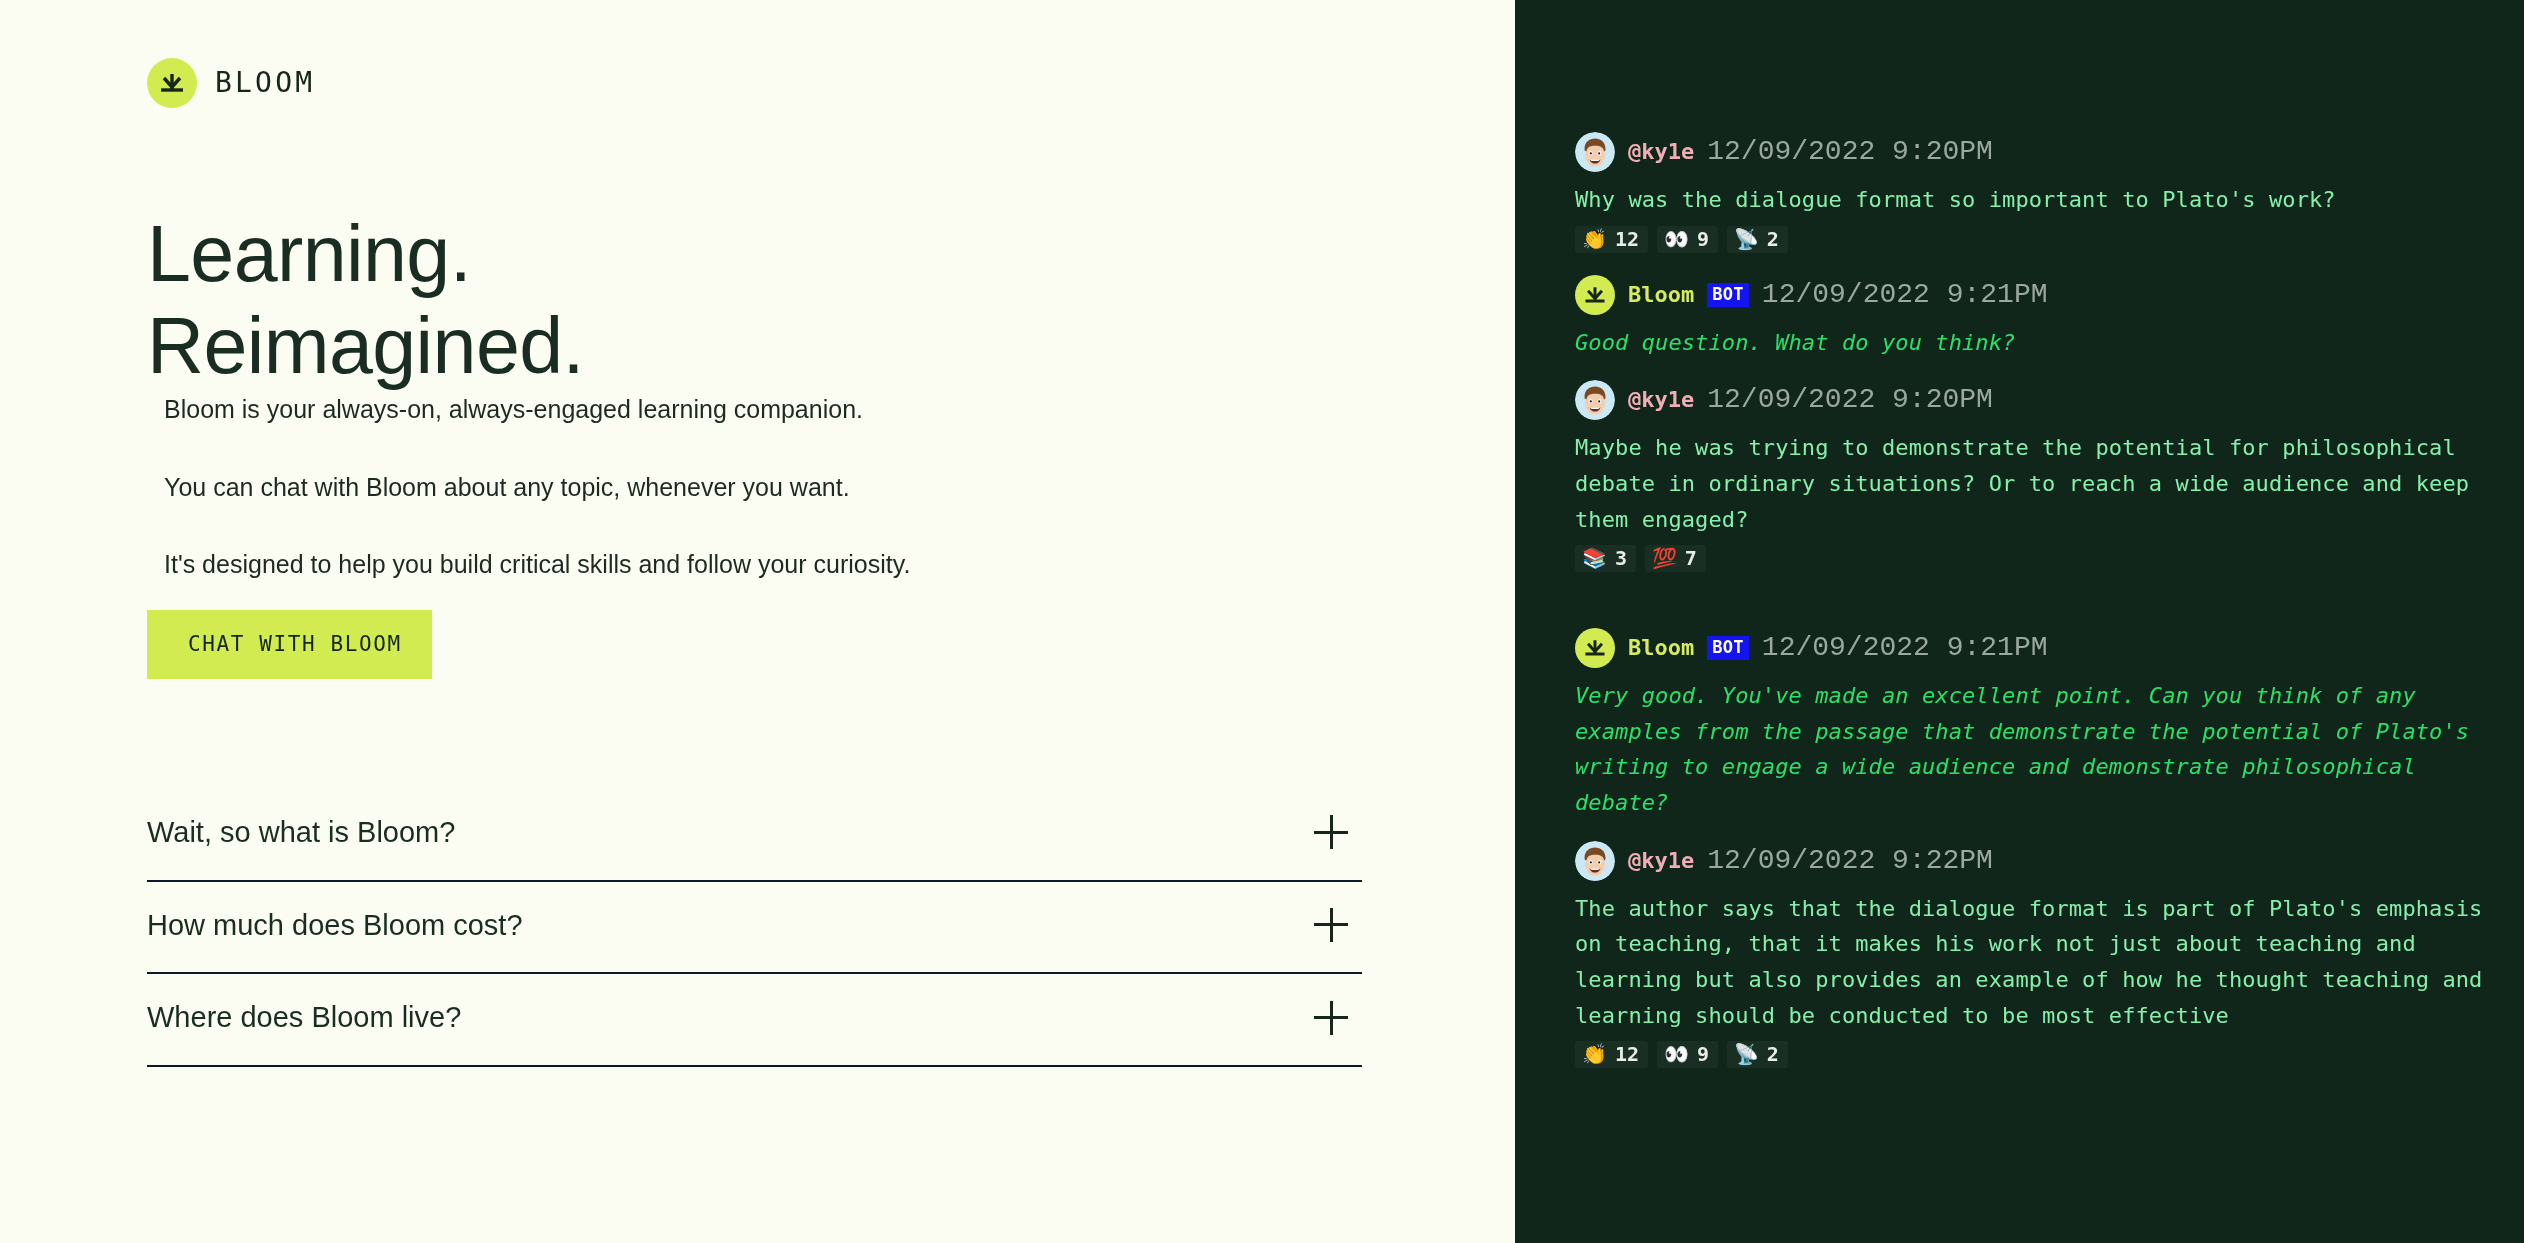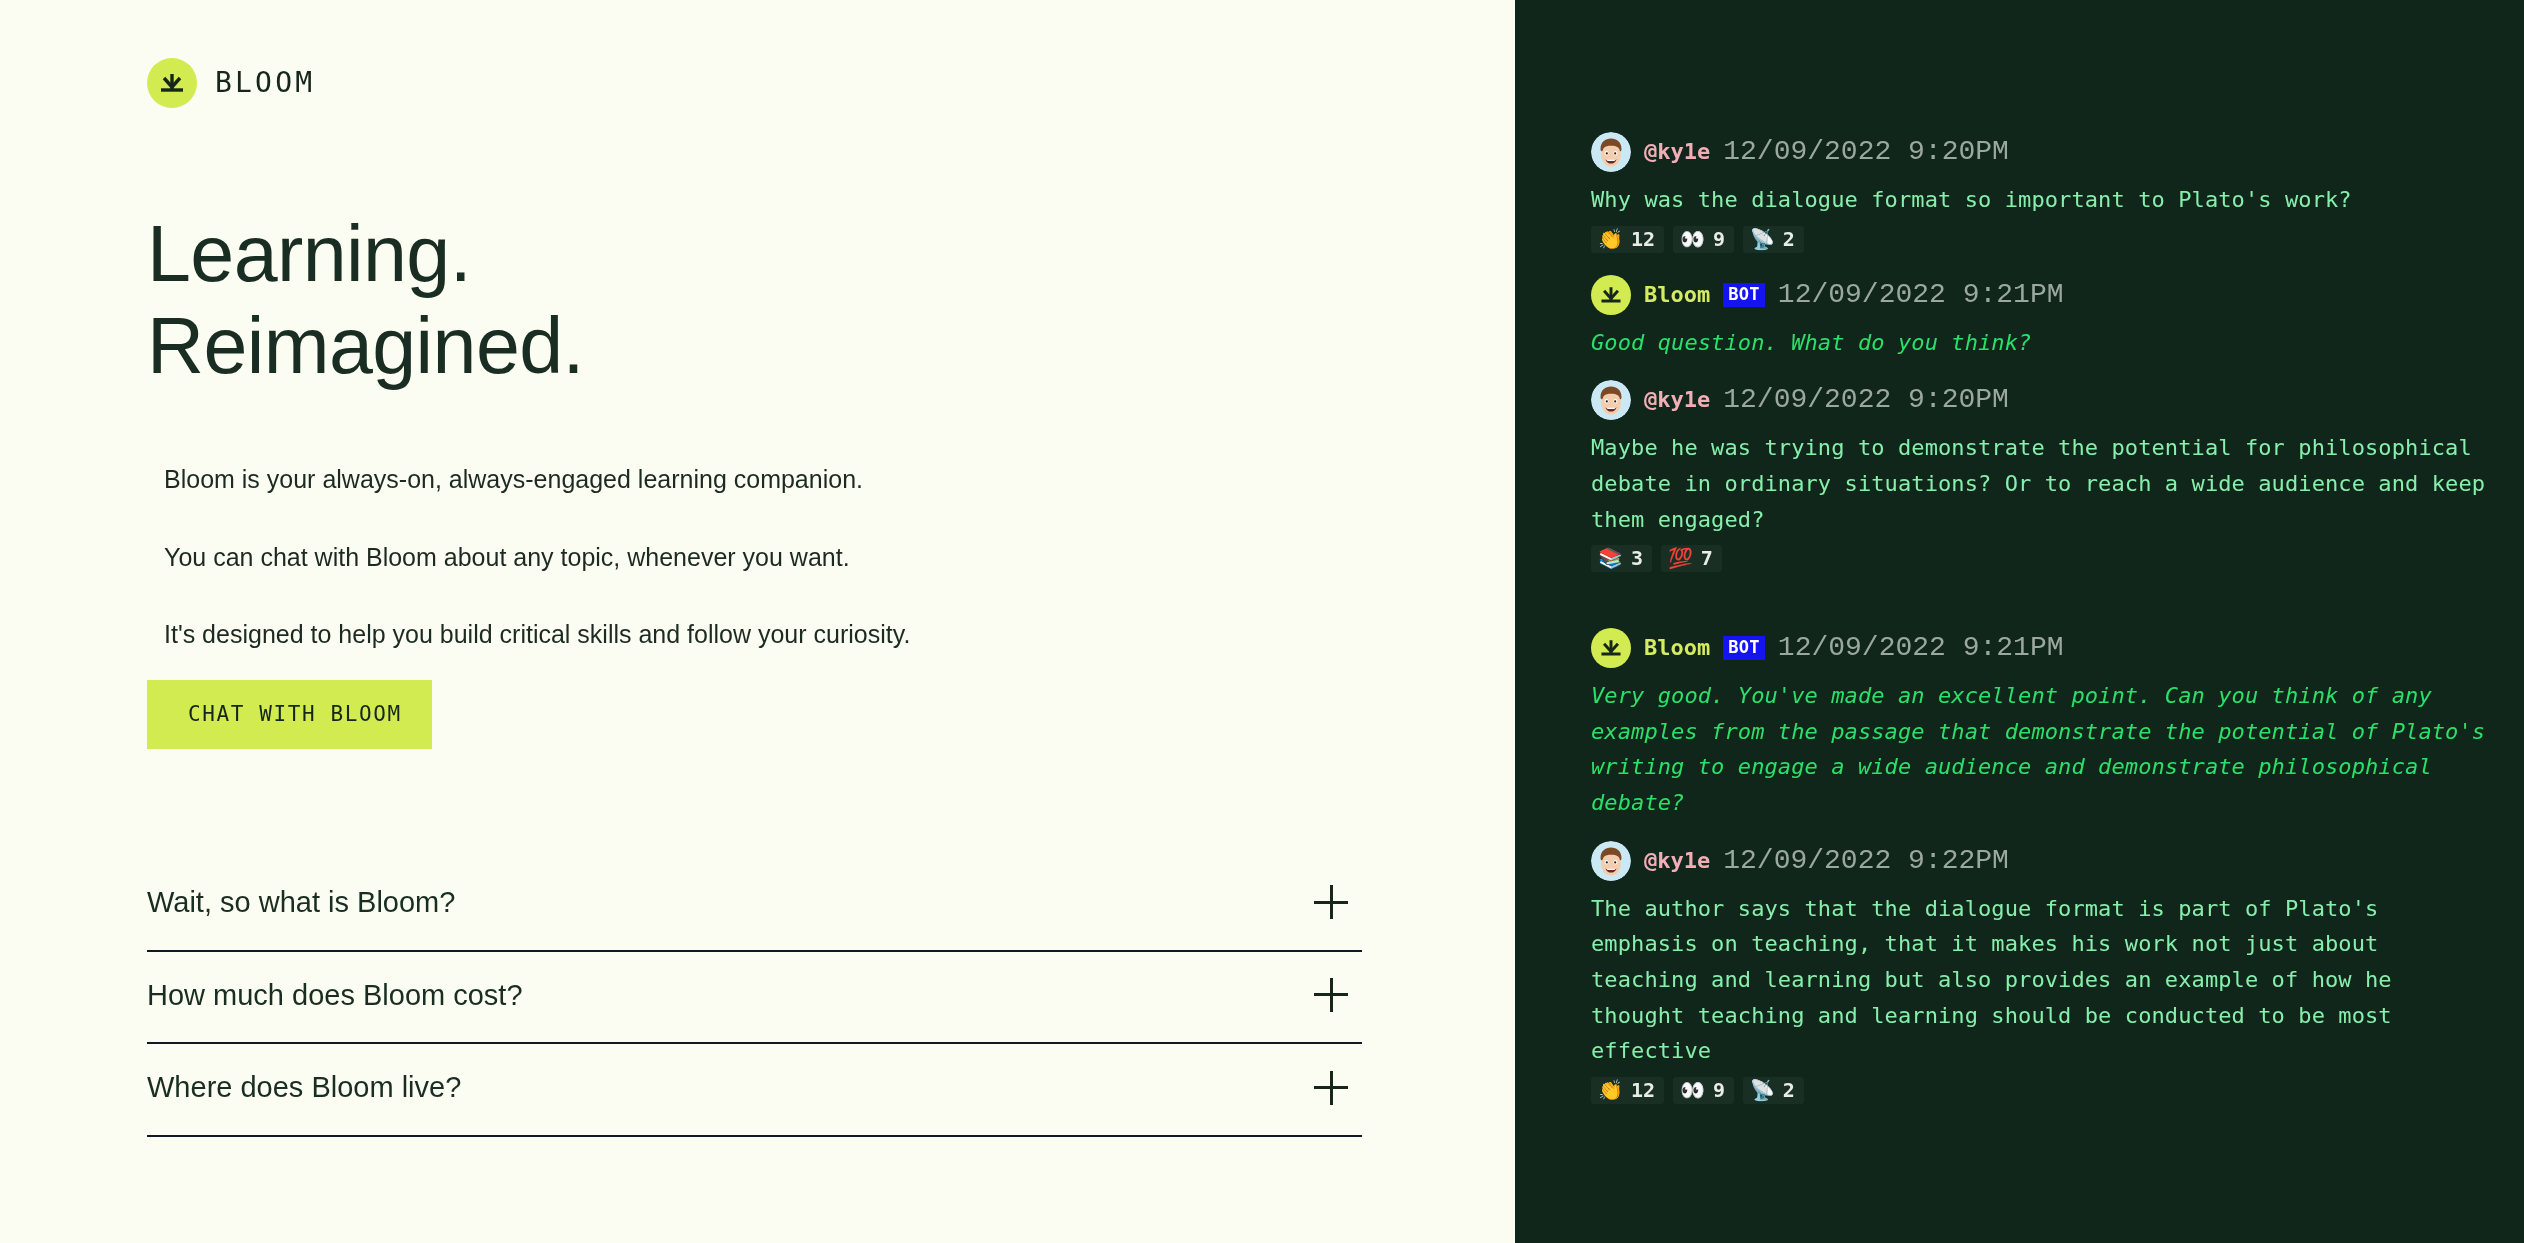--- a/index.html
+++ b/index.html
@@ -58,21 +58,20 @@
   }
 
   
   .headline {
     font-family: "Liberation Sans", sans-serif;
     font-size: 79px;
     line-height: 1.16;
     font-weight: 300;
     color: #1A2D22;
     letter-spacing: -0.6px;
-    margin-bottom: 70px;
   }
   .headline span { display: block; }
 
   
   .lede p {
     font-size: 25px;
     line-height: 1.5;
     color: #1D2A22;
     margin-bottom: 40px;
     font-weight: 400;
@@ -139,21 +138,21 @@
   .chat-panel {
     flex: 1 1 auto;
     height: 1243px;
     background: #10261A;
     overflow: hidden;
     position: relative;
     padding: 132px 0 0 0;
   }
 
   .chat-scroll {
-    padding-left: 76px;
+    padding-left: 60px;
     padding-right: 34px;
   }
 
   .msg { margin-bottom: 0; }
 
   .msg-head {
     display: flex;
     align-items: center;
     gap: 13px;
     margin-bottom: 10px;

